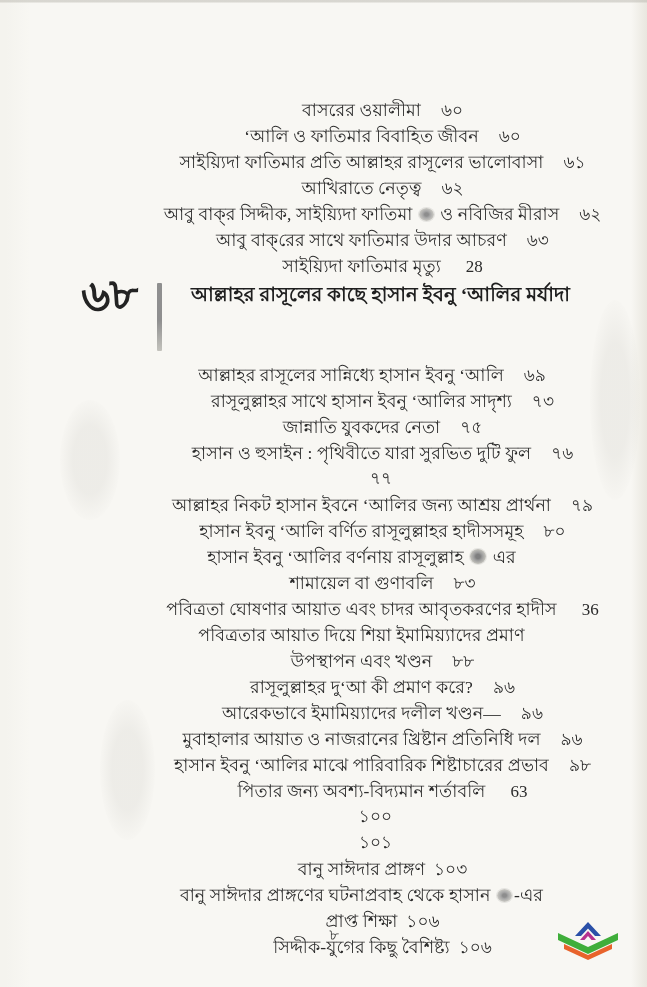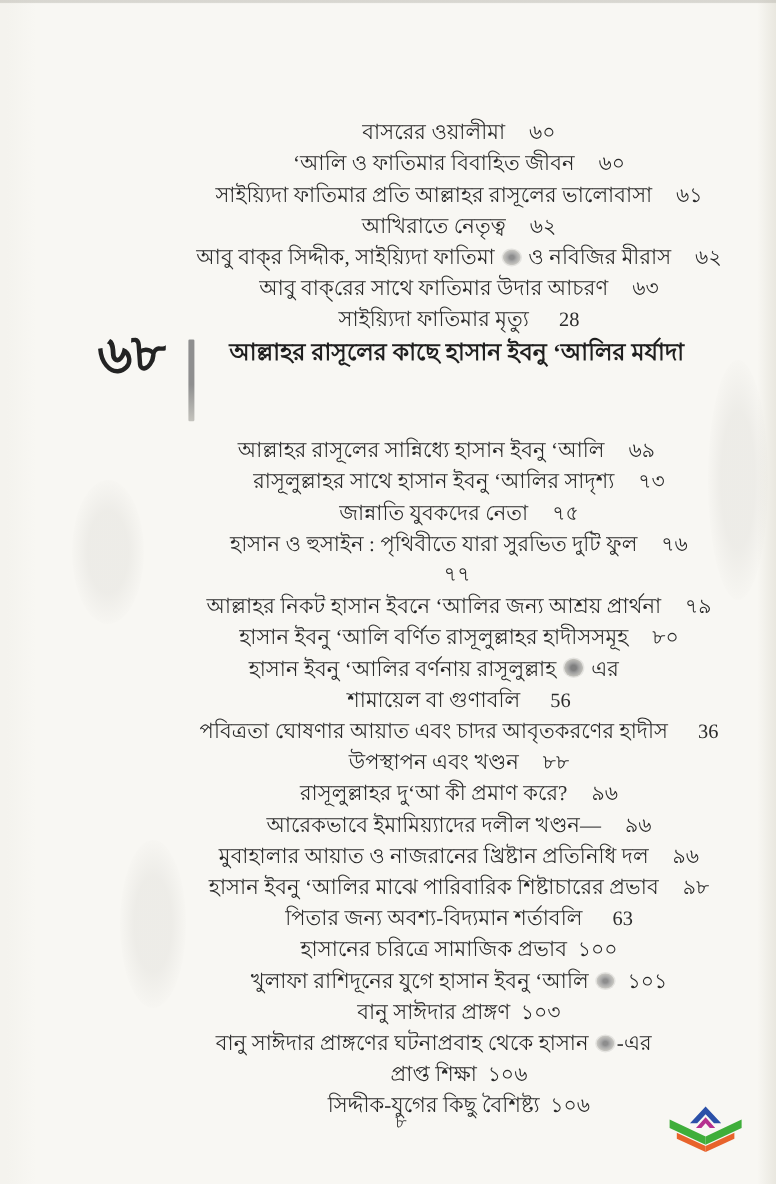--- a/index.html
+++ b/index.html
@@ -115,27 +115,31 @@
       <div class="toc-row">
         <span class="toc-title">হাসান ইবনু ‘আলি বর্ণিত রাসূলুল্লাহর হাদীসসমূহ</span>
         <span class="toc-page">৮০</span>
       </div>
       <div class="toc-row">
         <span class="toc-title">হাসান ইবনু ‘আলির বর্ণনায় রাসূলুল্লাহ <span class="orn saw"></span> এর</span>
         <span class="toc-page"></span>
       </div>
       <div class="toc-row">
         <span class="toc-title">শামায়েল বা গুণাবলি</span>
-        <span class="toc-page">56</span>
+        <span class="toc-page">৮৩</span>
       </div>
       <div class="toc-row">
         <span class="toc-title">পবিত্রতা ঘোষণার আয়াত এবং চাদর আবৃতকরণের হাদীস</span>
         <span class="toc-page">36</span>
       </div>
       <div class="toc-row">
+        <span class="toc-title">পবিত্রতার আয়াত দিয়ে শিয়া ইমামিয়্যাদের প্রমাণ</span>
+        <span class="toc-page"></span>
+      </div>
+      <div class="toc-row">
         <span class="toc-title">উপস্থাপন এবং খণ্ডন</span>
         <span class="toc-page">৮৮</span>
       </div>
       <div class="toc-row">
         <span class="toc-title">রাসূলুল্লাহর দু‘আ কী প্রমাণ করে?</span>
         <span class="toc-page">৯৬</span>
       </div>
       <div class="toc-row">
         <span class="toc-title">আরেকভাবে ইমামিয়্যাদের দলীল খণ্ডন—</span>
         <span class="toc-page">৯৬</span>
@@ -146,25 +150,23 @@
       </div>
       <div class="toc-row">
         <span class="toc-title">হাসান ইবনু ‘আলির মাঝে পারিবারিক শিষ্টাচারের প্রভাব</span>
         <span class="toc-page">৯৮</span>
       </div>
       <div class="toc-row">
         <span class="toc-title">পিতার জন্য অবশ্য-বিদ্যমান শর্তাবলি</span>
         <span class="toc-page">63</span>
       </div>
       <div class="toc-row">
-        <span class="toc-title">হাসানের চরিত্রে সামাজিক প্রভাব</span>
         <span class="toc-page">১০০</span>
       </div>
       <div class="toc-row">
-        <span class="toc-title">খুলাফা রাশিদূনের যুগে হাসান ইবনু ‘আলি <span class="orn ra"></span></span>
         <span class="toc-page">১০১</span>
       </div>
       <div class="toc-row">
         <span class="toc-title">বানু সাঈদার প্রাঙ্গণ</span>
         <span class="toc-page">১০৩</span>
       </div>
       <div class="toc-row">
         <span class="toc-title">বানু সাঈদার প্রাঙ্গণের ঘটনাপ্রবাহ থেকে হাসান <span class="orn ra"></span>-এর</span>
         <span class="toc-page"></span>
       </div>

